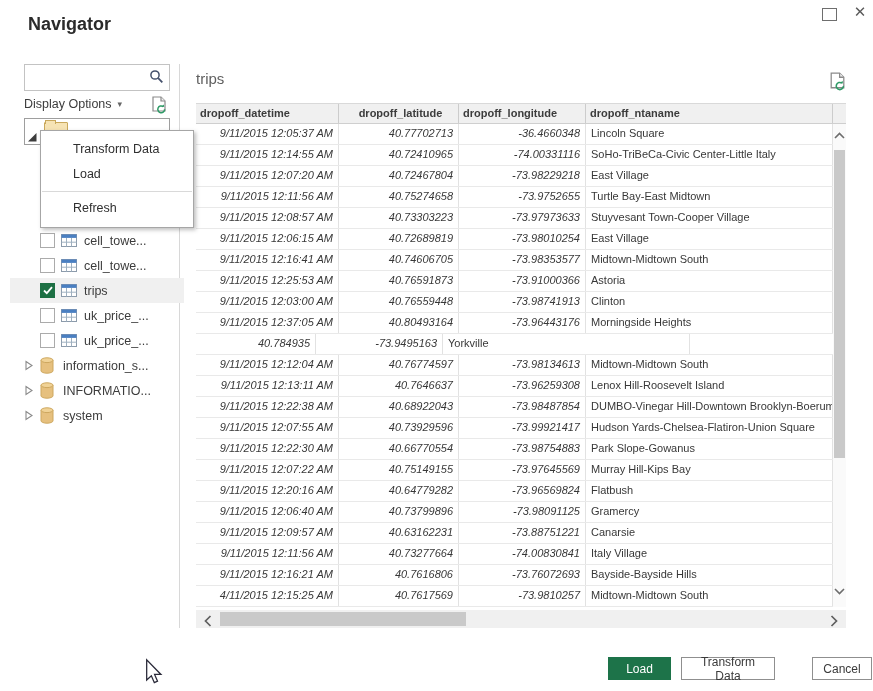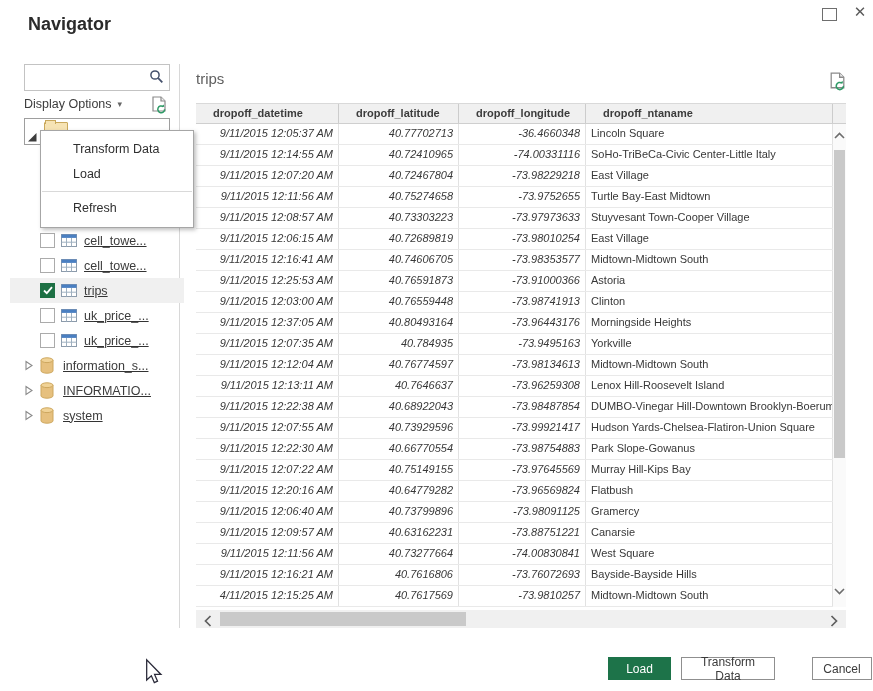--- a/index.html
+++ b/index.html
@@ -24,21 +24,21 @@
   .caret{display:inline-block;margin-left:6px;font-size:9px;color:#666;vertical-align:1px;}
   .refresh-side{position:absolute;right:0;top:-1px;}
 
   
   .root-node{position:absolute;left:24px;top:118px;width:144px;height:25px;border:1px solid #9e9e9e;background:#fff;}
   .root-arrow{position:absolute;left:3px;top:9px;}
   .root-folder{position:absolute;left:19px;top:3px;width:22px;height:12px;background:#f6e3b4;border:1px solid #c9a85c;border-radius:1px;}
   .root-folder:before{content:"";position:absolute;left:0;top:-3px;width:9px;height:3px;background:#f6e3b4;border:1px solid #c9a85c;border-bottom:none;}
 
   
-  .tree{position:absolute;left:24px;top:203px;width:150px;text-decoration:underline;}
+  .tree{position:absolute;left:24px;top:203px;width:150px;}
   .tree-item{position:relative;height:25px;display:flex;align-items:center;font-size:12.5px;color:#3c3c3c;}
   .tree-item.selected{background:#f0f0f0;margin-left:-14px;padding-left:14px;width:160px;}
   .tree-item .cb{width:13px;height:13px;border:1px solid #ababab;background:#fff;margin-left:16px;flex:none;
                  display:flex;align-items:center;justify-content:center;}
   .tree-item .cb.on{background:#1d7044;border-color:#1d7044;}
   .tree-item .ticon{margin-left:6px;flex:none;display:flex;}
   .tree-item .lbl{margin-left:7px;white-space:nowrap;}
   .tree-item .expander{margin-left:0px;width:13px;flex:none;display:flex;}
   .tree-item .dbicon{margin-left:3px;flex:none;display:flex;}
   .tree-item.db .lbl{margin-left:9px;}
@@ -49,28 +49,28 @@
   .ctx-item{height:25px;line-height:25px;padding-left:32px;font-size:12.5px;color:#2f2f2f;white-space:nowrap;}
   .ctx-sep{height:1px;background:#d9d9d9;margin:4px 1px;}
 
   
   .preview-title{position:absolute;left:196px;top:70px;font-size:15px;color:#5f5f5f;}
   .refresh-preview{position:absolute;left:828px;top:72px;}
 
   .grid{position:absolute;left:196px;top:103px;width:650px;height:504px;font-size:11px;}
   .gheader{display:flex;height:21px;background:#f0f0f0;border-top:1px solid #d9d9d9;border-bottom:1px solid #cfcfcf;box-sizing:border-box;}
   .gheader .th{box-sizing:border-box;border-right:1px solid #cccccc;font-weight:bold;color:#3c3c3c;
-               padding:3px 0 0 17px;overflow:hidden;white-space:nowrap;}
+               padding:3px 0 0 4px;overflow:hidden;white-space:nowrap;}
   .gbody{position:relative;}
   .grow{display:flex;height:21px;border-bottom:1px solid #e9e9e9;box-sizing:border-box;background:#fff;}
   .grow .td{box-sizing:border-box;border-right:1px solid #e2e2e2;padding-top:3px;overflow:hidden;white-space:nowrap;color:#383838;}
   .td.num{font-style:italic;text-align:right;padding-right:5px;}
   .td.txt{text-align:left;padding-left:5px;}
   .c0{width:143px;flex:none;}
-  .c1{width:120px;flex:none;}
+  .c1{width:120px;flex:none;text-align:center;}
   .c2{width:127px;flex:none;}
   .c3{width:247px;flex:none;}
 
   
   .vscroll{position:absolute;left:637px;top:21px;width:13px;height:483px;background:#fafafa;}
   .vscroll .vthumb{position:absolute;left:1px;top:26px;width:11px;height:308px;background:#c9c9c9;}
   .vscroll .sv-up{position:absolute;left:1px;top:6px;}
   .vscroll .sv-down{position:absolute;left:1px;bottom:10px;}
 
   
@@ -336,21 +336,20 @@
           <div class="td c2 num">-73.98741913</div>
           <div class="td c3 txt">Clinton</div>
         </div>
         <div class="grow">
           <div class="td c0 num">9/11/2015 12:37:05 AM</div>
           <div class="td c1 num">40.80493164</div>
           <div class="td c2 num">-73.96443176</div>
           <div class="td c3 txt">Morningside Heights</div>
         </div>
         <div class="grow">
-          <div class="td c0 num">9/11/2015 12:07:35 AM</div>
           <div class="td c1 num">40.784935</div>
           <div class="td c2 num">-73.9495163</div>
           <div class="td c3 txt">Yorkville</div>
         </div>
         <div class="grow">
           <div class="td c0 num">9/11/2015 12:12:04 AM</div>
           <div class="td c1 num">40.76774597</div>
           <div class="td c2 num">-73.98134613</div>
           <div class="td c3 txt">Midtown-Midtown South</div>
         </div>
@@ -399,21 +398,21 @@
         <div class="grow">
           <div class="td c0 num">9/11/2015 12:09:57 AM</div>
           <div class="td c1 num">40.63162231</div>
           <div class="td c2 num">-73.88751221</div>
           <div class="td c3 txt">Canarsie</div>
         </div>
         <div class="grow">
           <div class="td c0 num">9/11/2015 12:11:56 AM</div>
           <div class="td c1 num">40.73277664</div>
           <div class="td c2 num">-74.00830841</div>
-          <div class="td c3 txt">West Square</div>
+          <div class="td c3 txt">Italy Village</div>
         </div>
         <div class="grow">
           <div class="td c0 num">9/11/2015 12:16:21 AM</div>
           <div class="td c1 num">40.7616806</div>
           <div class="td c2 num">-73.76072693</div>
           <div class="td c3 txt">Bayside-Bayside Hills</div>
         </div>
         <div class="grow">
           <div class="td c0 num">4/11/2015 12:15:25 AM</div>
           <div class="td c1 num">40.7617569</div>

